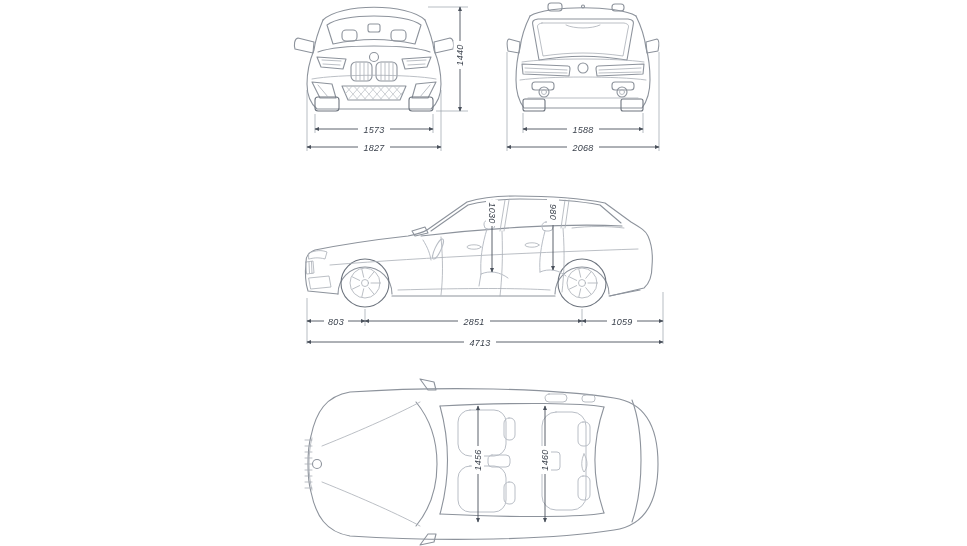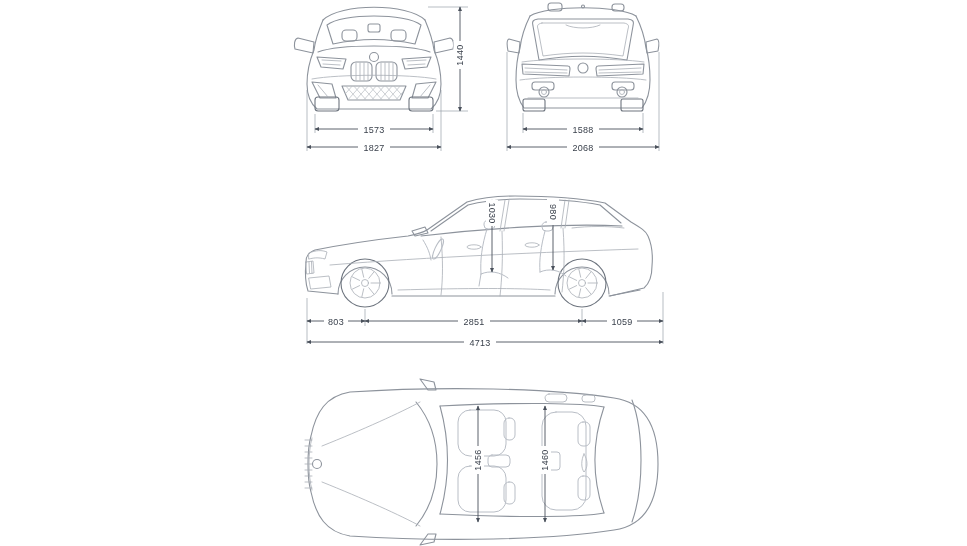--- a/index.html
+++ b/index.html
@@ -1,17 +1,17 @@
 <!DOCTYPE html>
 <html><head>
 <meta charset="utf-8">
 <style>
   html,body{margin:0;padding:0;background:#ffffff;}
   .canvas{position:relative;width:967px;height:546px;background:#ffffff;overflow:hidden;
-          font-family:"Liberation Sans",sans-serif;}
+          font-family:"Liberation Sans",sans-serif;font-style:italic;}
   .view{position:absolute;}
   .v-front{left:278px;top:0;}
   .v-rear{left:478px;top:0;}
   .v-side{left:288px;top:170px;}
   .v-top{left:292px;top:376px;}
   .dimtxt text{font-family:"Liberation Sans",sans-serif;font-size:9px;fill:#3a414c;
                text-anchor:middle;letter-spacing:.3px;}
   .body-ln{stroke:#8d939c;fill:none;stroke-width:1.1;stroke-linecap:round;stroke-linejoin:round;}
   .fine-ln{stroke:#a9aeb6;fill:none;stroke-width:.8;stroke-linecap:round;}
   .seat-ln{stroke:#b9bec6;fill:none;stroke-width:1;stroke-linecap:round;stroke-linejoin:round;}

